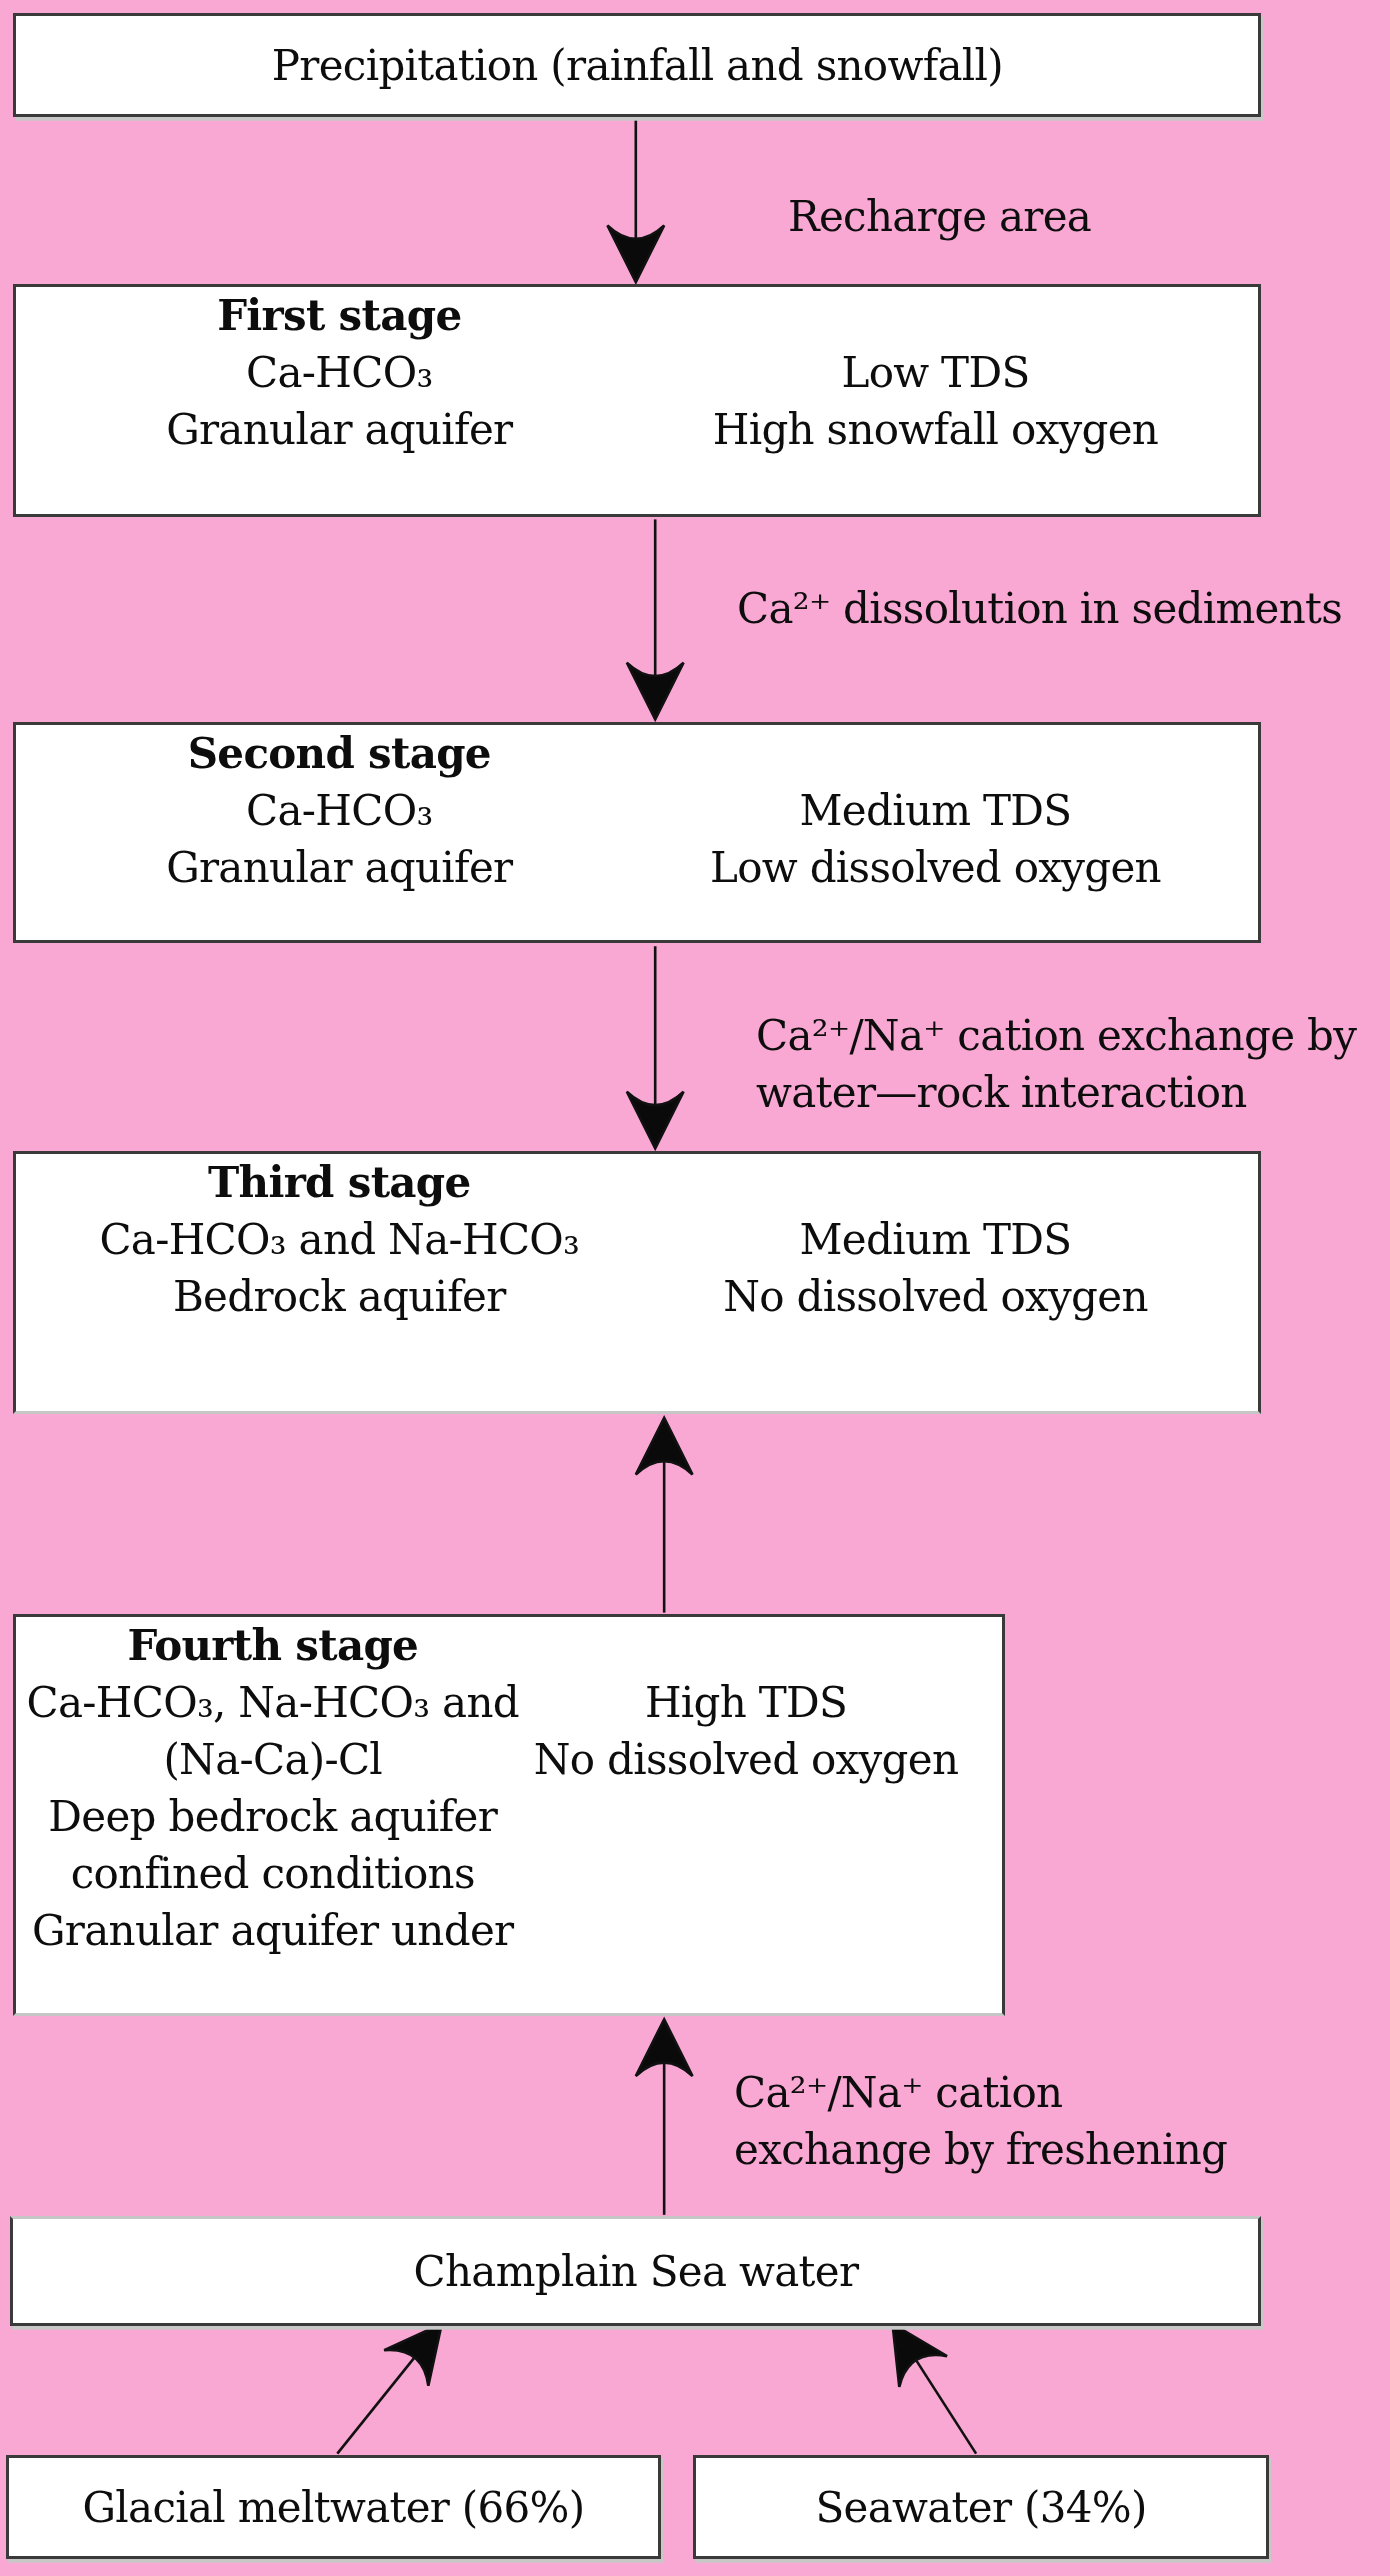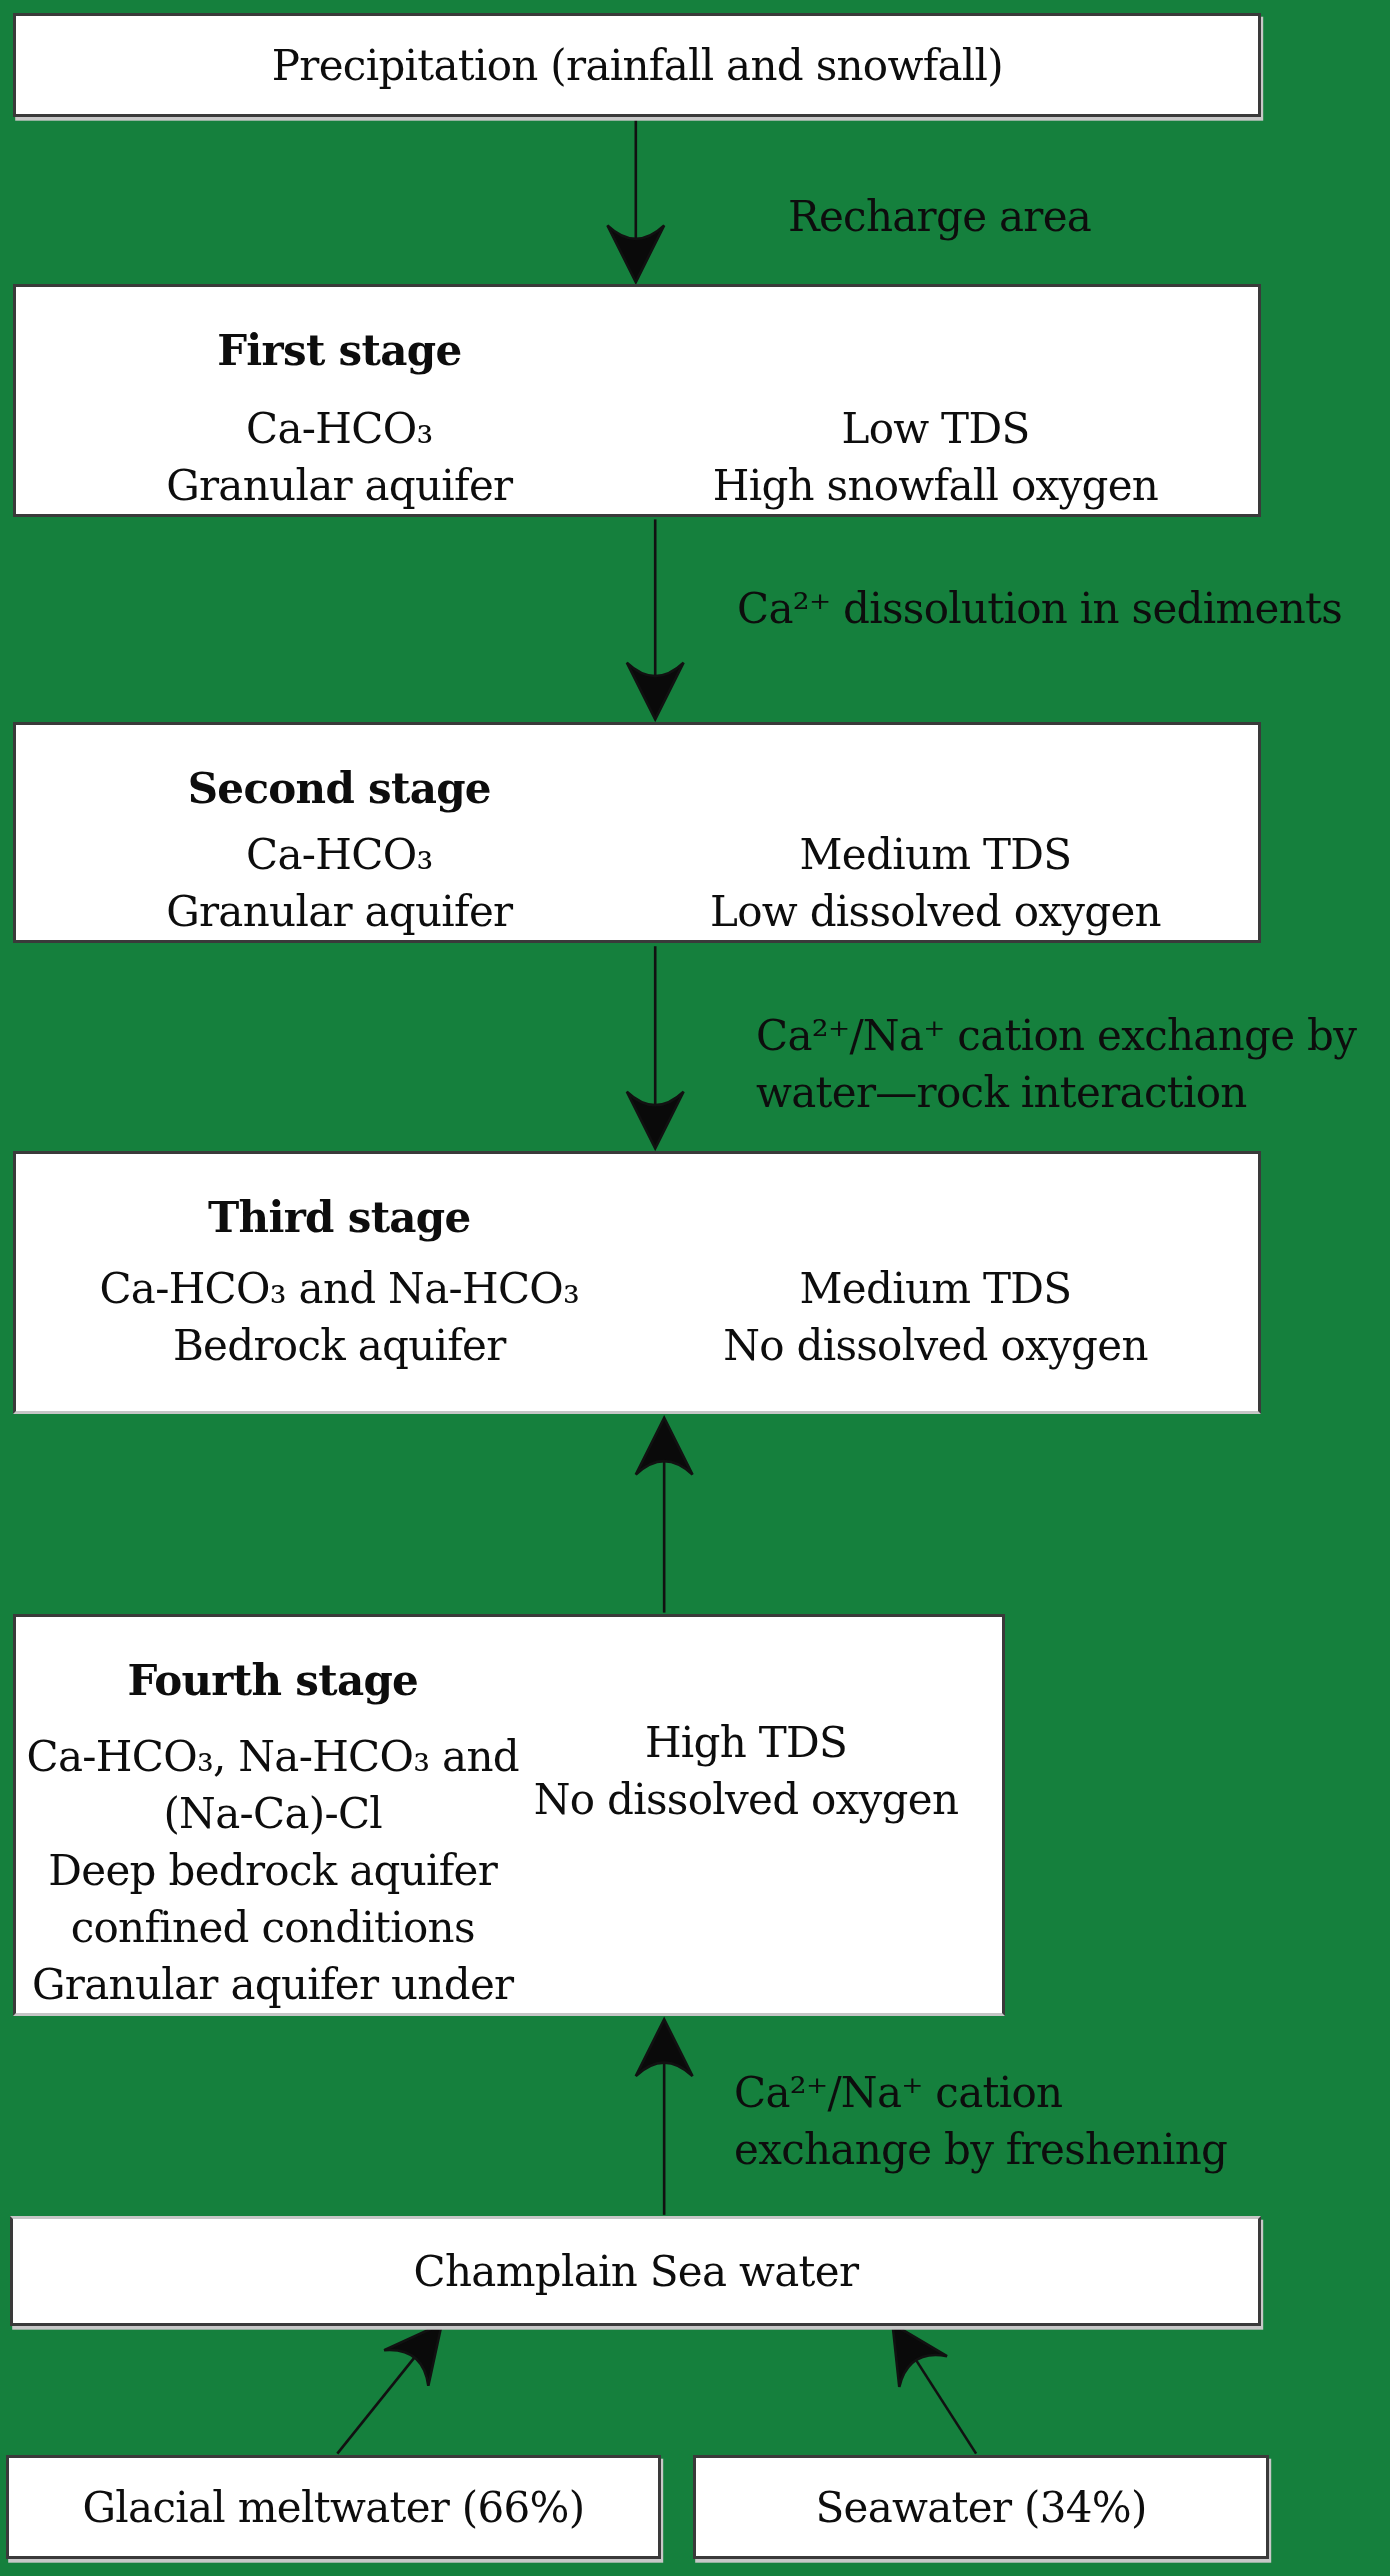--- a/index.html
+++ b/index.html
@@ -1,20 +1,20 @@
 <!DOCTYPE html>
 <html style="font-size:12px"><head>
 <meta charset="utf-8">
 <style>
   html, body { margin: 0; padding: 0; background: #ffffff; }
   .canvas {
     position: relative;
     width: 1391px;
     height: 2576px;
-    background: #15803d;
+    background: #f9a8d4;
     font-family: "DejaVu Serif", "Liberation Serif", serif;
     color: #0d0d0d;
     overflow: hidden;
   }
   .arrows {
     position: absolute;
     left: 0; top: 0;
     width: 1391px; height: 2576px;
     pointer-events: none;
   }
@@ -41,24 +41,23 @@
     display: flex;
     align-items: center;
     justify-content: center;
     text-align: center;
   }
   .col {
     position: absolute;
     top: 0; bottom: 0;
     display: flex;
     flex-direction: column;
-    justify-content: space-between;
+    justify-content: flex-start;
     align-items: center;
     text-align: center;
-    margin-top: 35px;
   }
   .col .lines { display: flex; flex-direction: column; align-items: center; }
   .col.left  { left: 0;   width: 52%; }
   .col.right { left: 50%; width: 48%; }
   .pad-bot .col { padding-bottom: 37px; }
 
   .alabel {
     position: absolute;
     text-align: left;
   }

